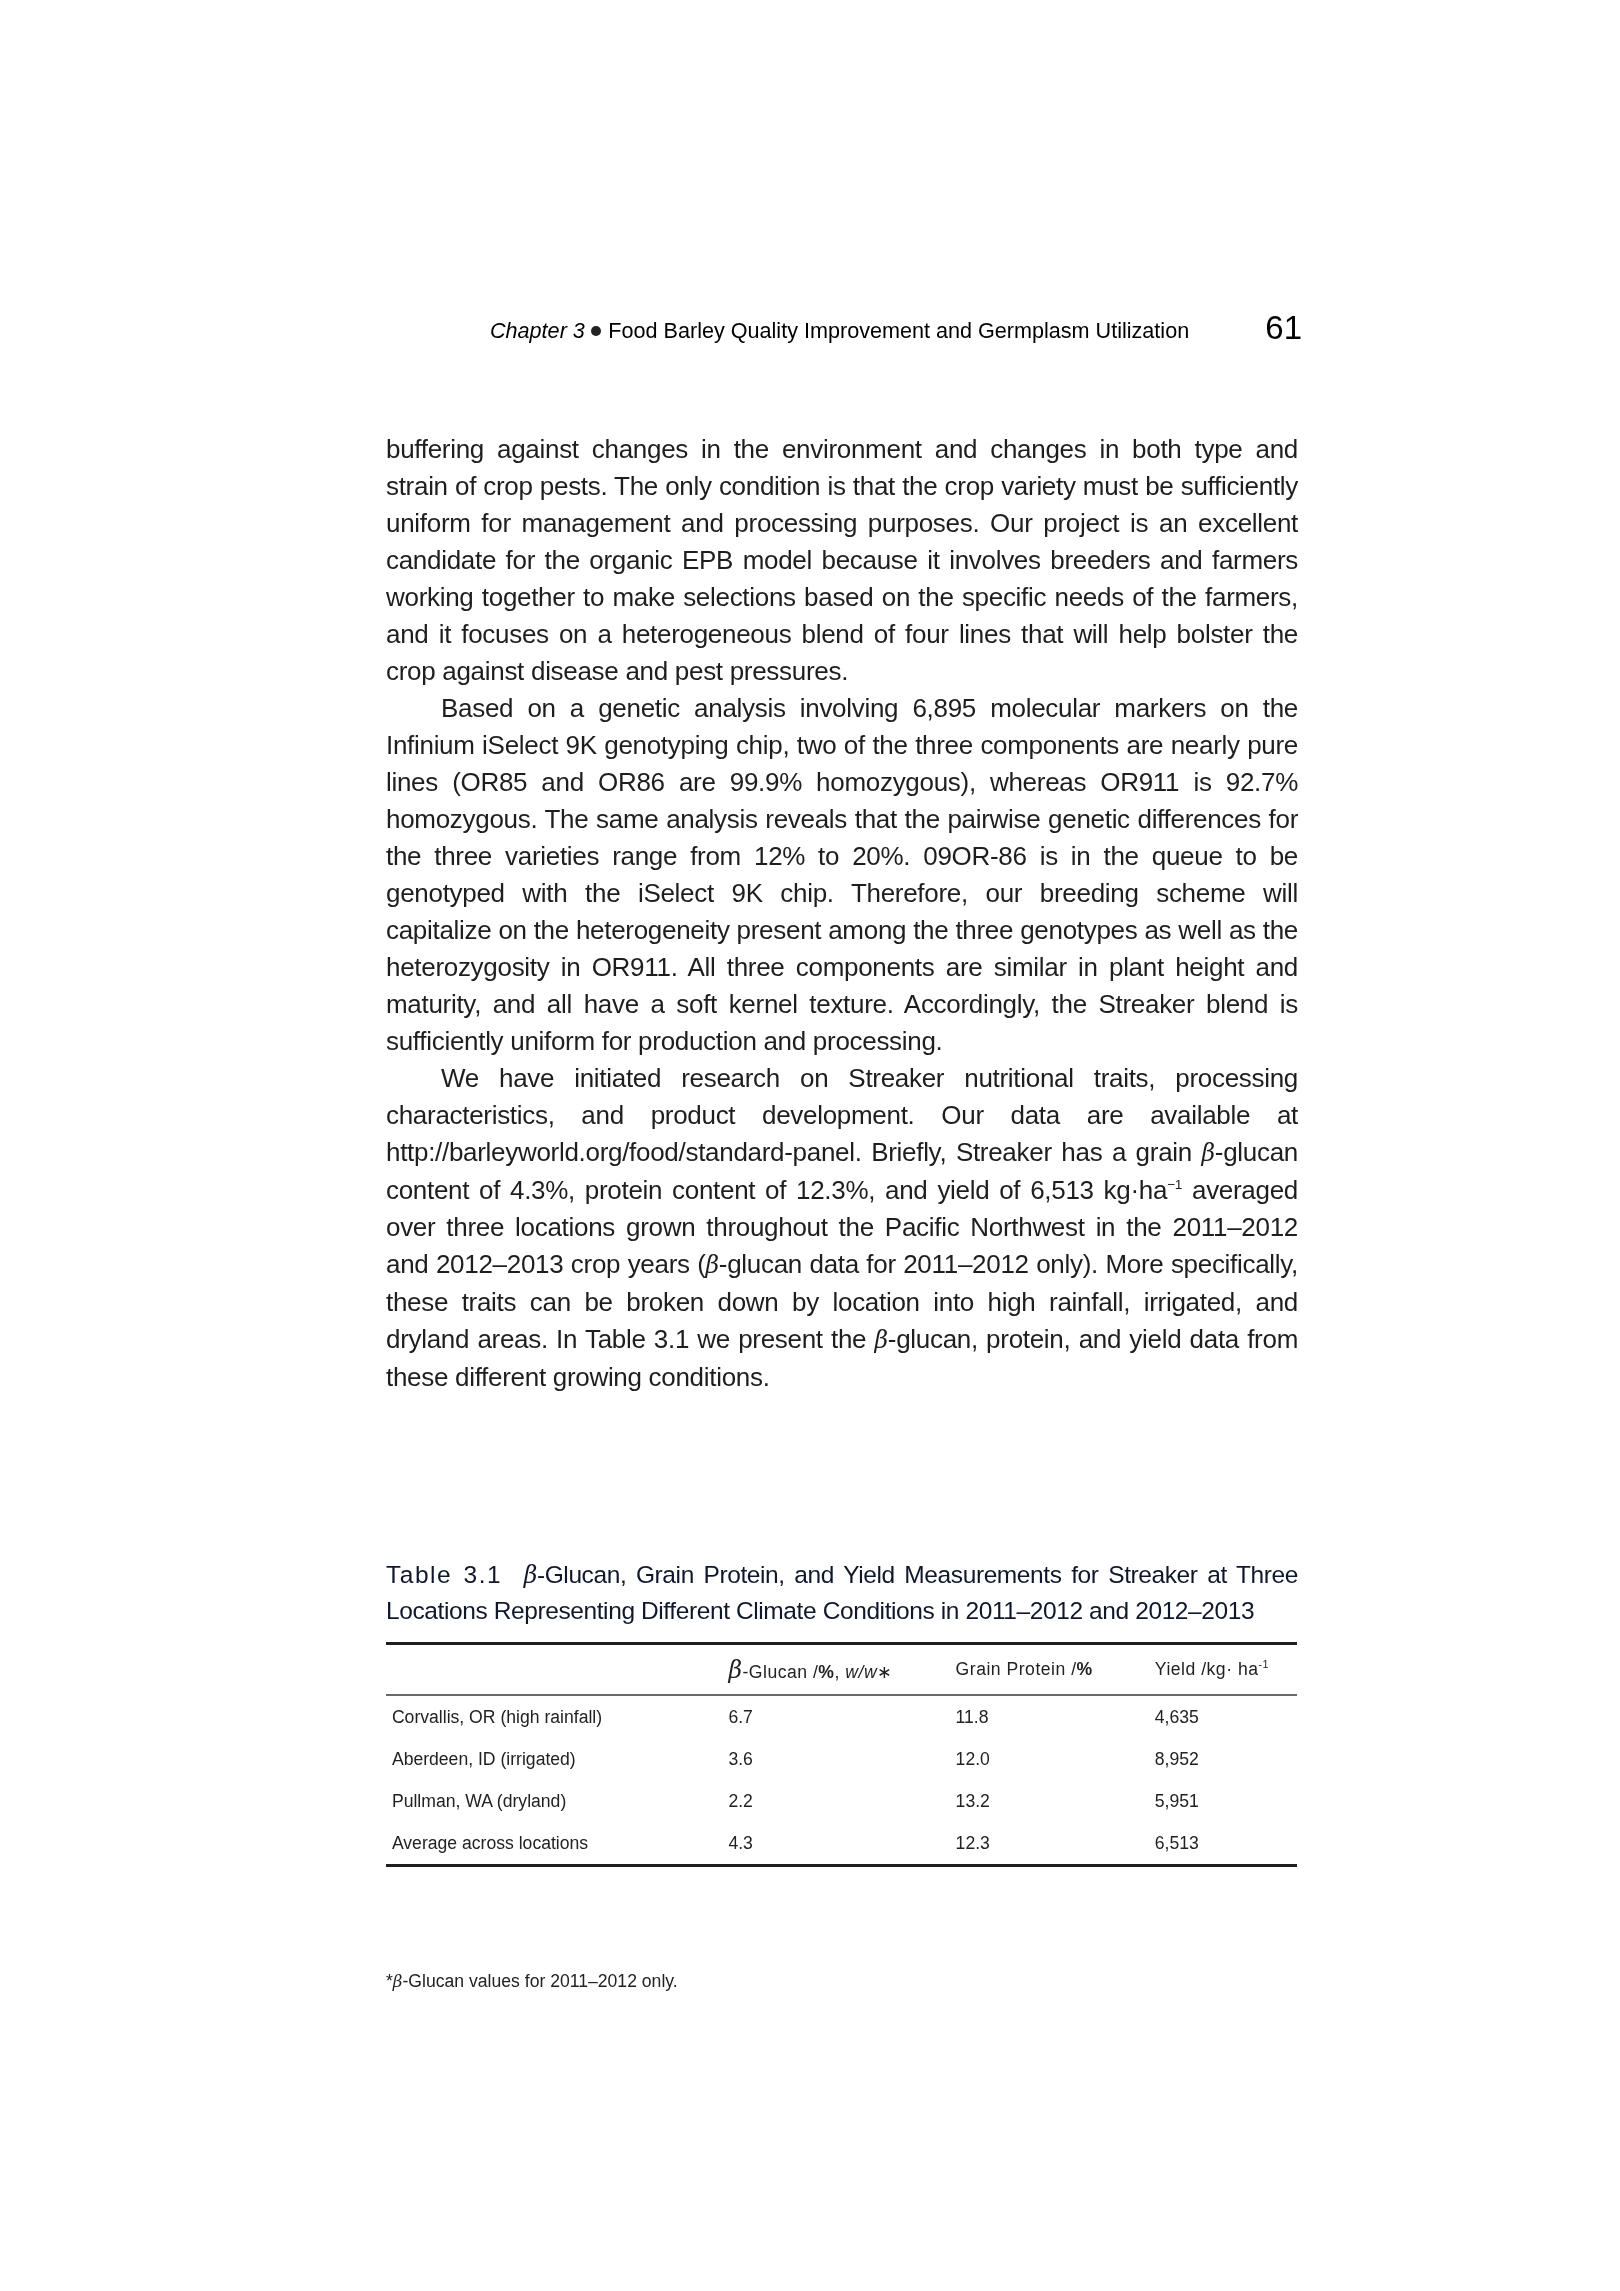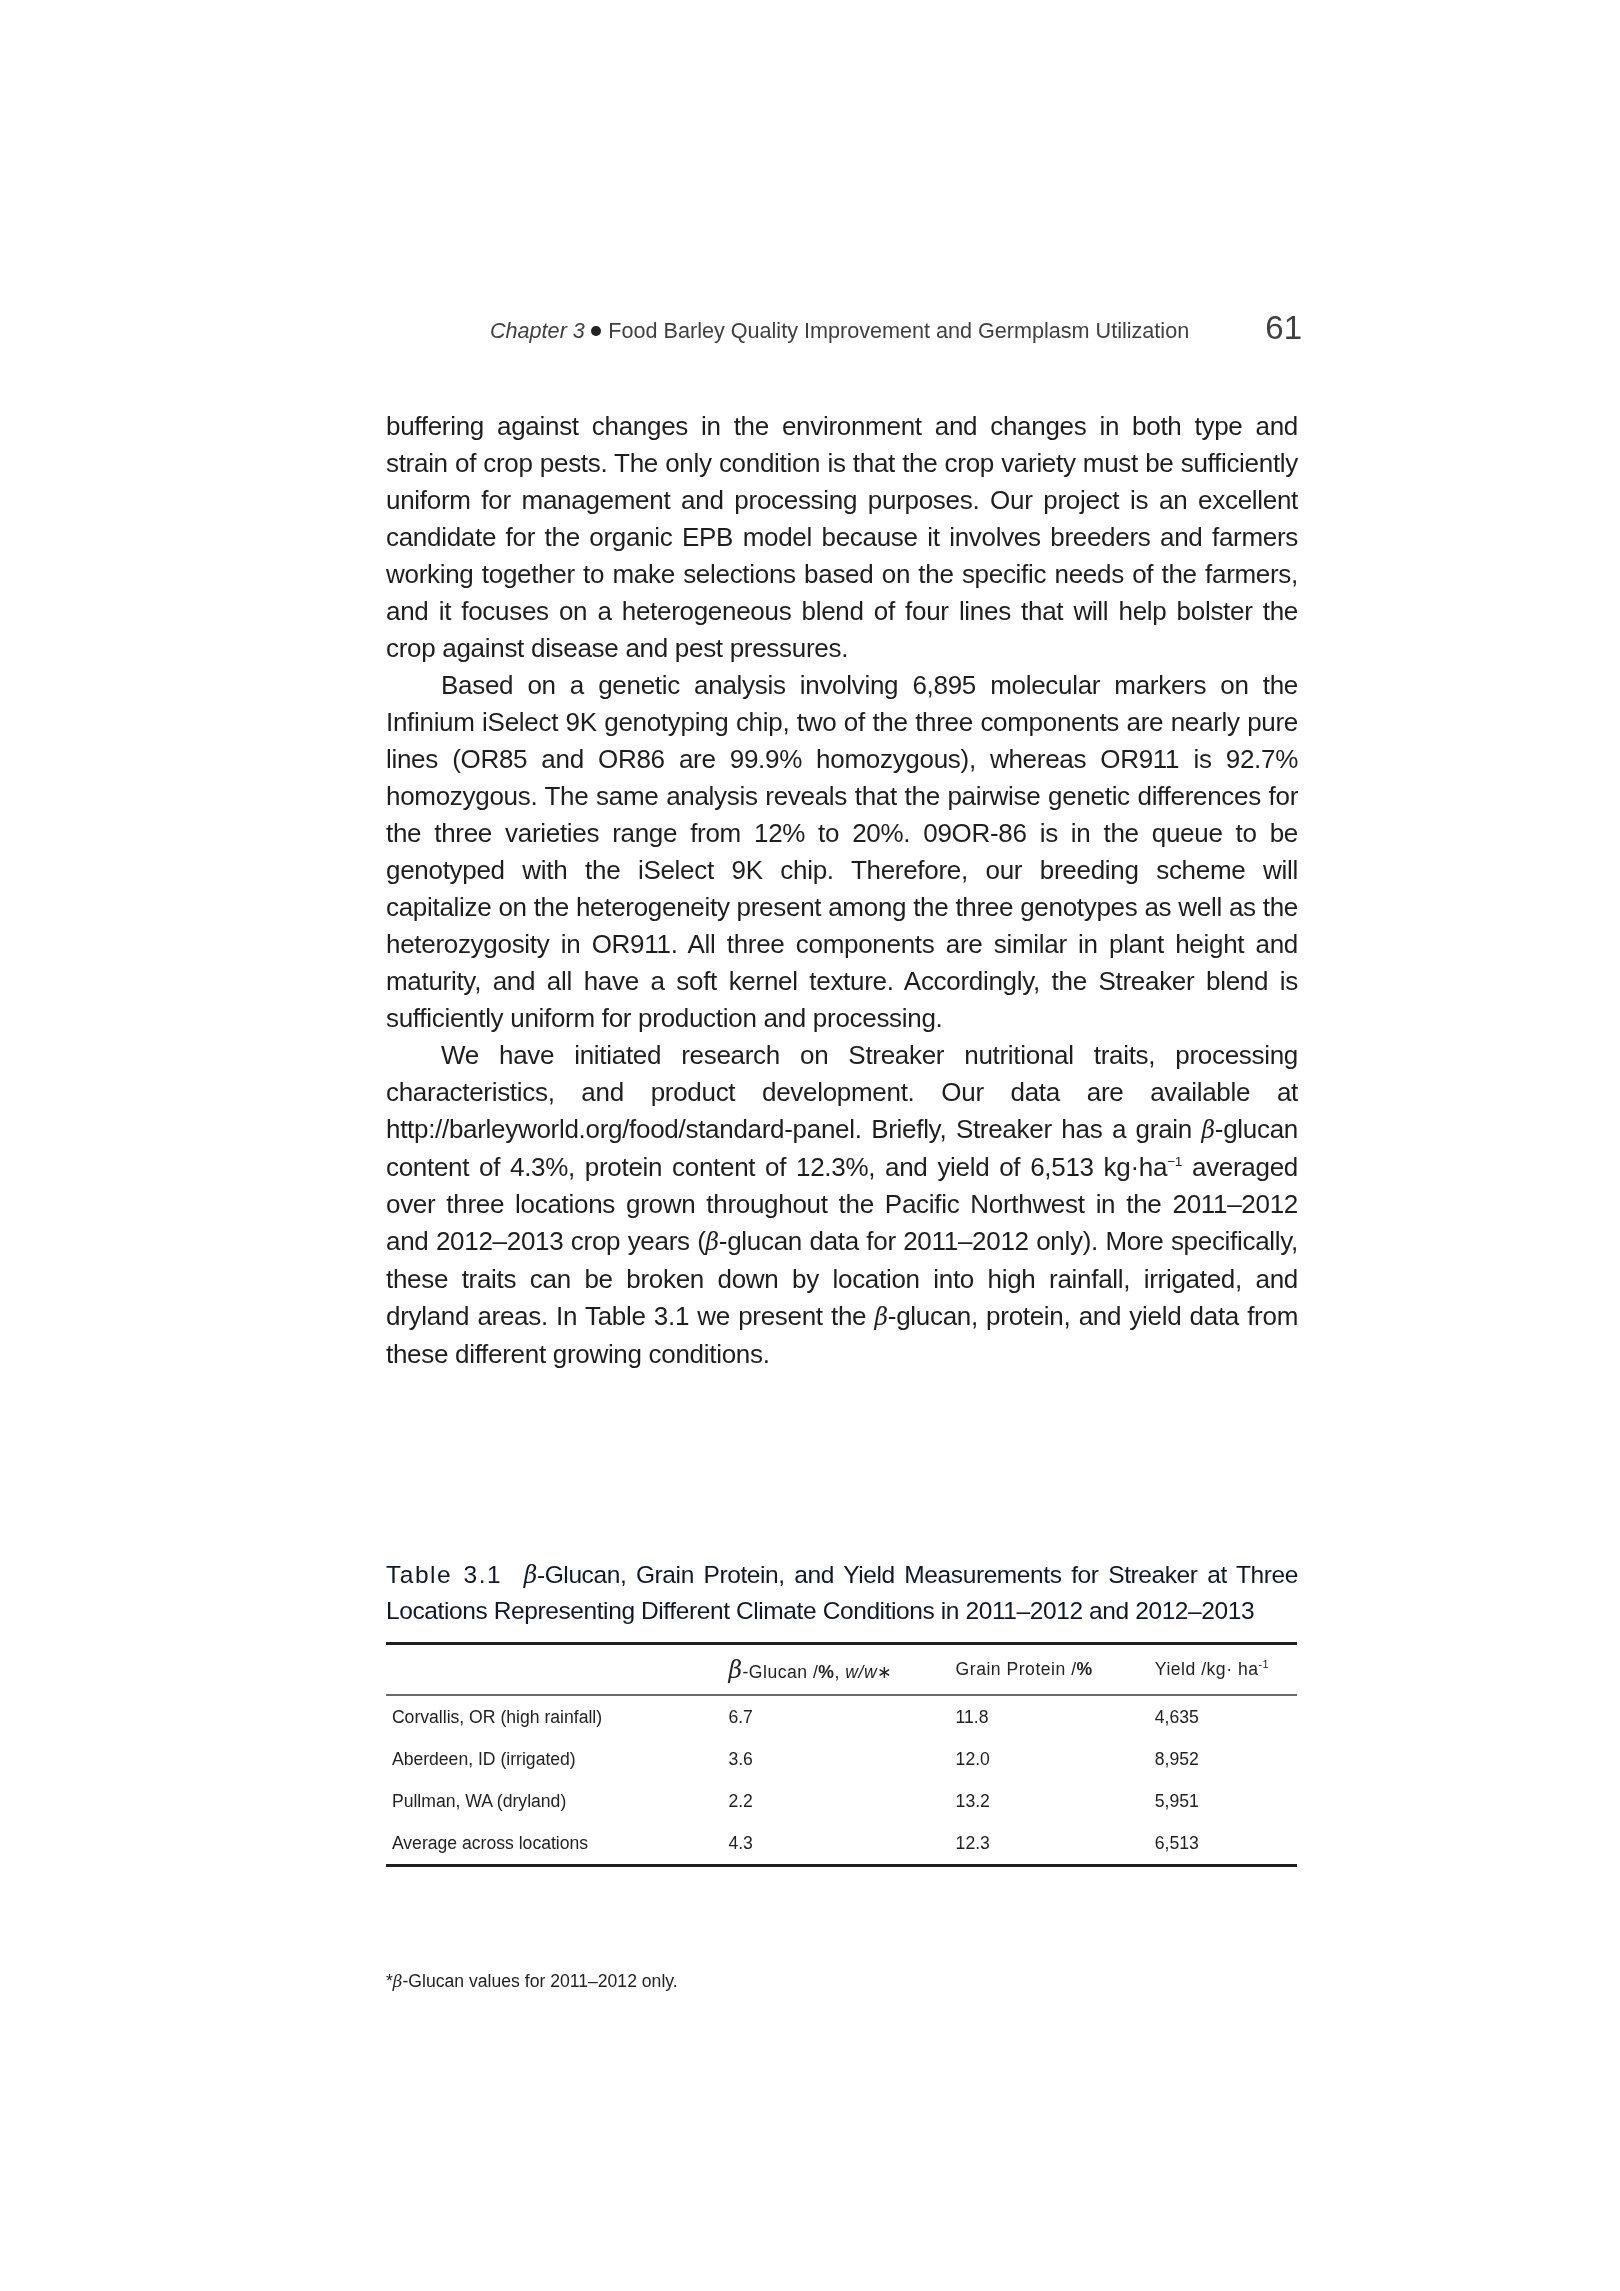--- a/index.html
+++ b/index.html
@@ -1,27 +1,27 @@
 <!DOCTYPE html>
 <html><head>
 <meta charset="utf-8">
 <style>
   html, body { margin: 0; padding: 0; background: #ffffff; }
   body { width: 1620px; height: 2292px; position: relative; overflow: hidden;
          font-family: "Liberation Sans", sans-serif; color: #1e1e1e; }
   .page { position: absolute; left: 0; top: 0; width: 1620px; height: 2292px; }
 
   .running-head { position: absolute; top: 316px; left: 490px; width: 829px;
-                  font-size: 21.6px; line-height: 29px; color: #404040; white-space: nowrap; }
+                  font-size: 21.6px; line-height: 29px; color: #000000; white-space: nowrap; }
   .running-head .chapter { font-style: italic; }
   .running-head .bullet { display: inline-block; width: 9.8px; height: 9.8px; border-radius: 50%;
                           background: #222; margin: 0 7.8px 0 5.9px; vertical-align: 2px; }
   .running-head .page-num { position: absolute; right: 17px; top: -2.9px; font-size: 33px; }
 
-  .body-text { position: absolute; left: 386px; top: 408px; width: 912px;
+  .body-text { position: absolute; left: 386px; top: 431px; width: 912px;
                font-size: 26px; line-height: 37px; color: #1e1e1e;
                text-align: justify; letter-spacing: -0.3px; }
   .body-text p { margin: 0; }
   .body-text p.indent { text-indent: 55px; }
   .body-text sup { font-size: 13.7px; vertical-align: 9.8px; line-height: 0; }
   .beta { font-style: italic; font-family: "DejaVu Serif", serif; font-size: 23.5px; }
 
   .table-caption { position: absolute; left: 386px; top: 1557px; width: 912px;
                    font-size: 24.5px; line-height: 35px; color: #0f172a; letter-spacing: -0.4px;
                    text-align: justify; }

